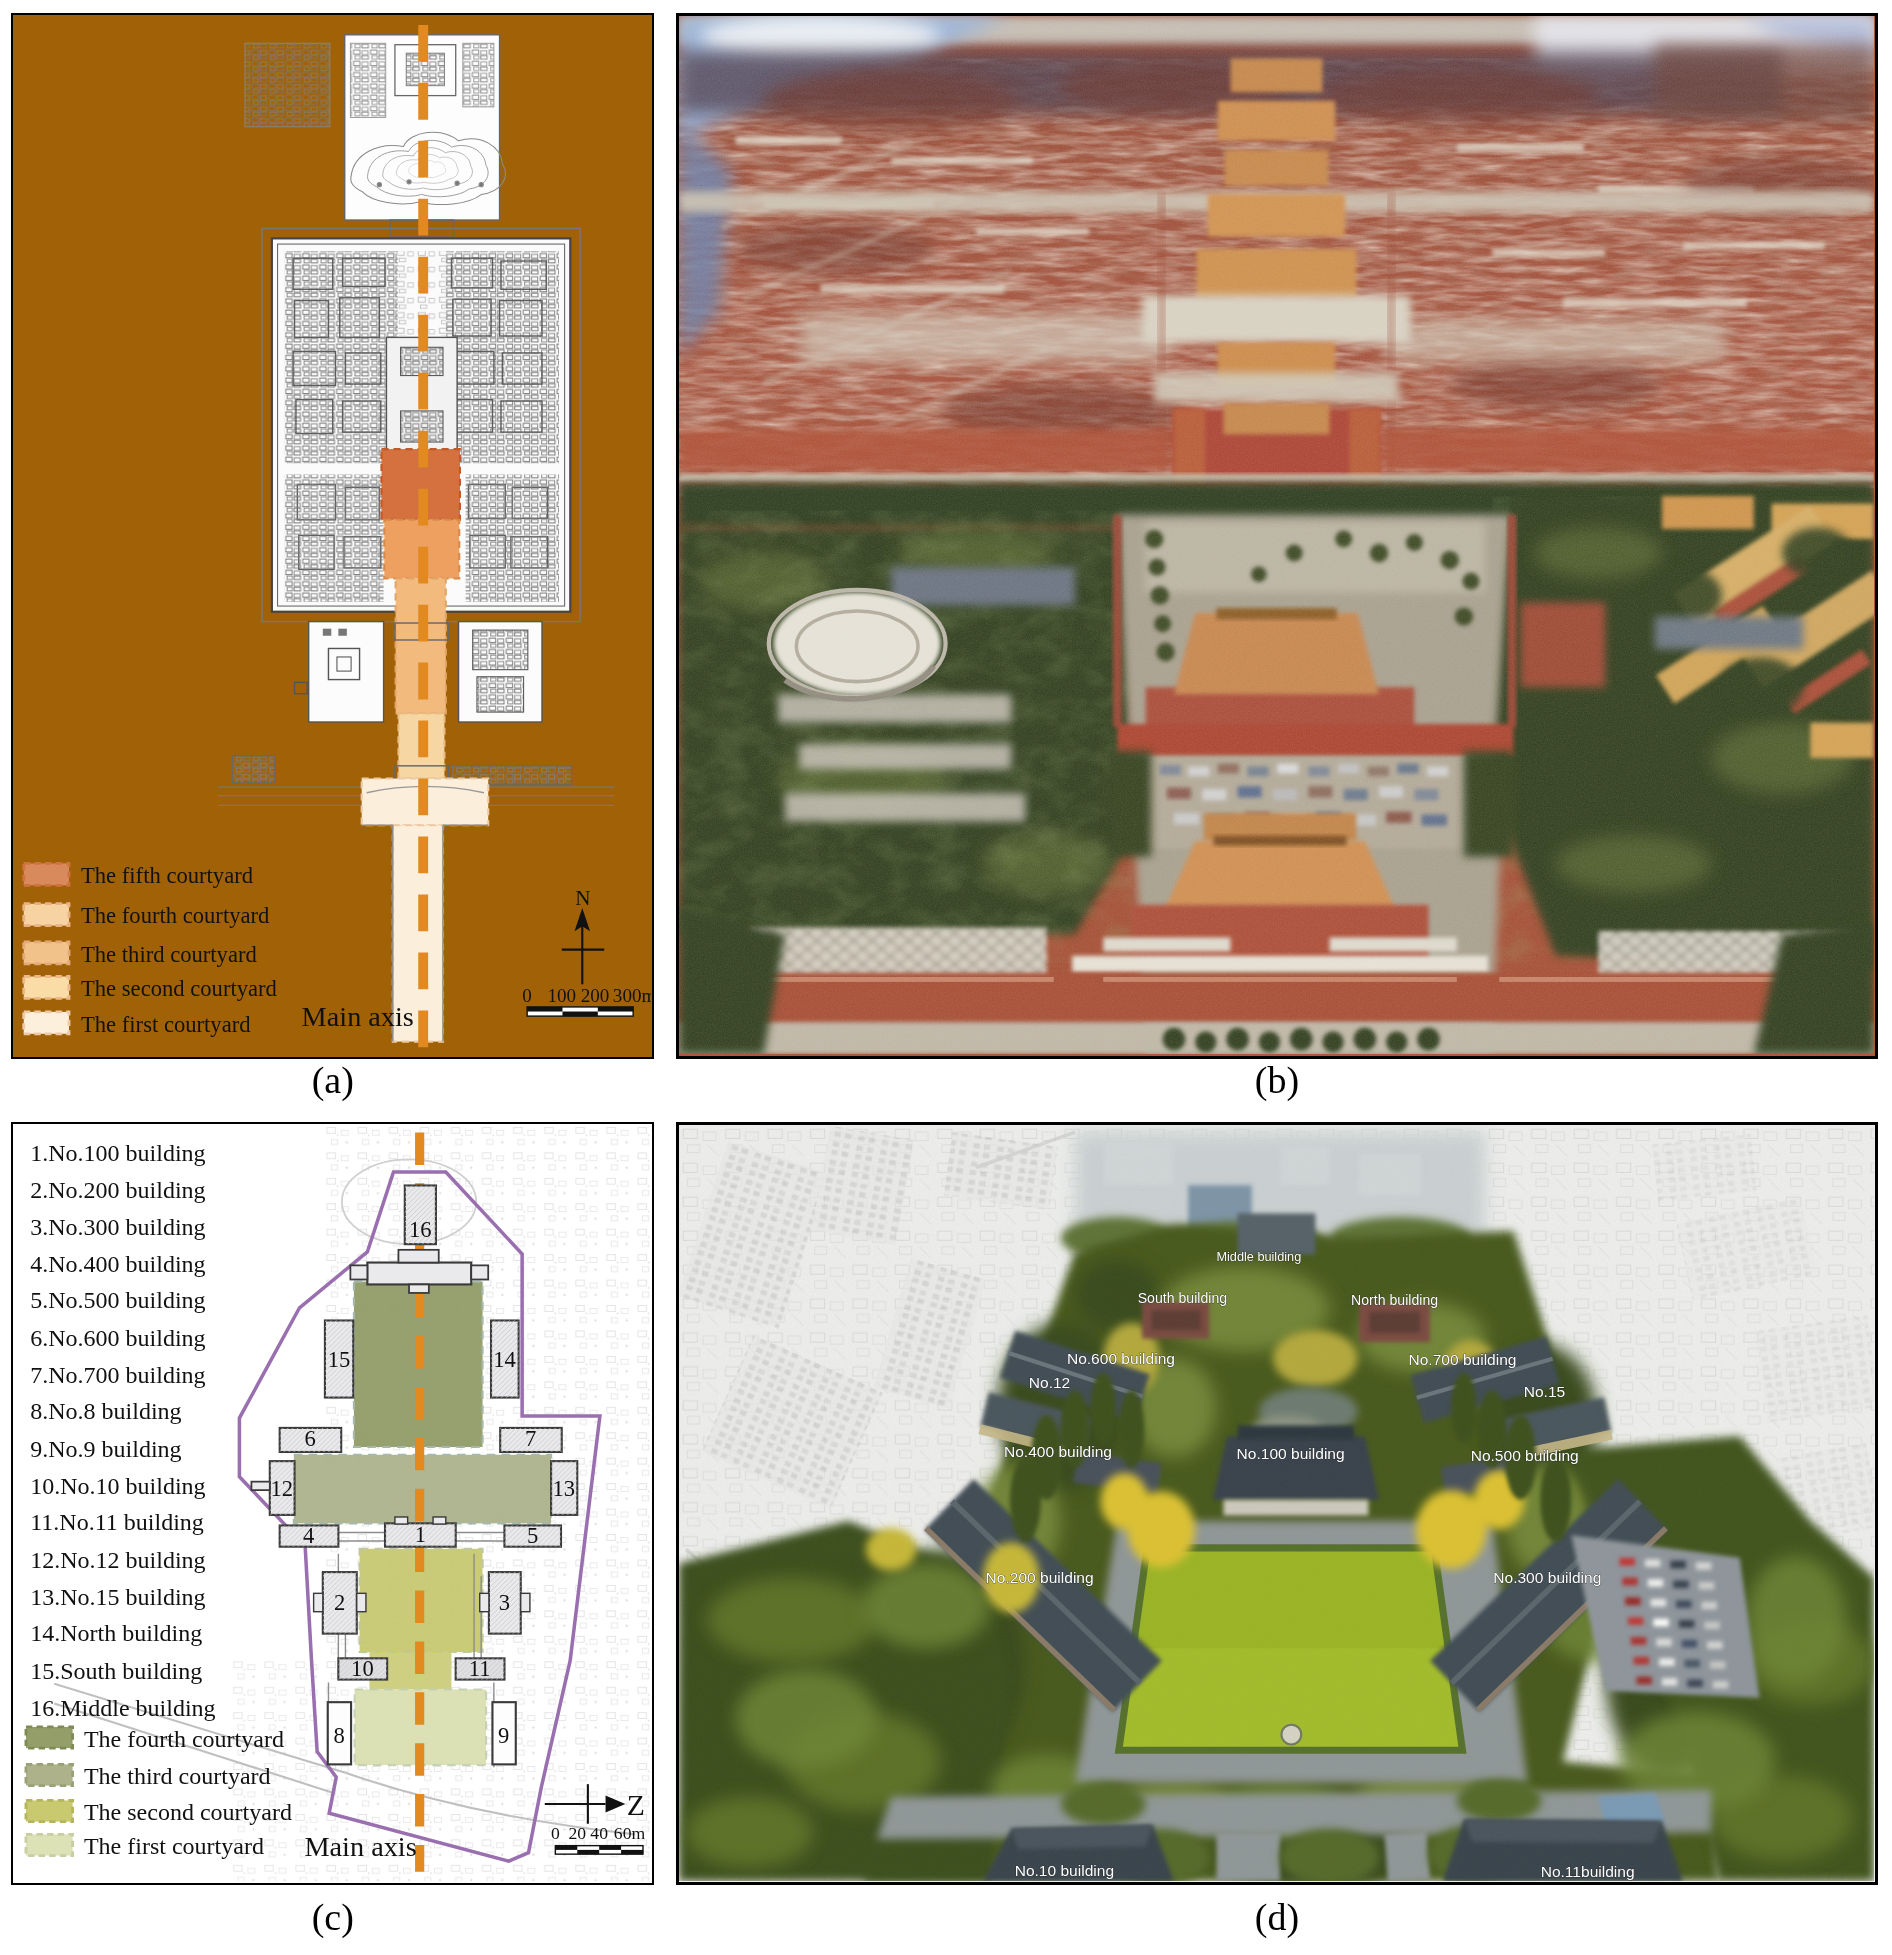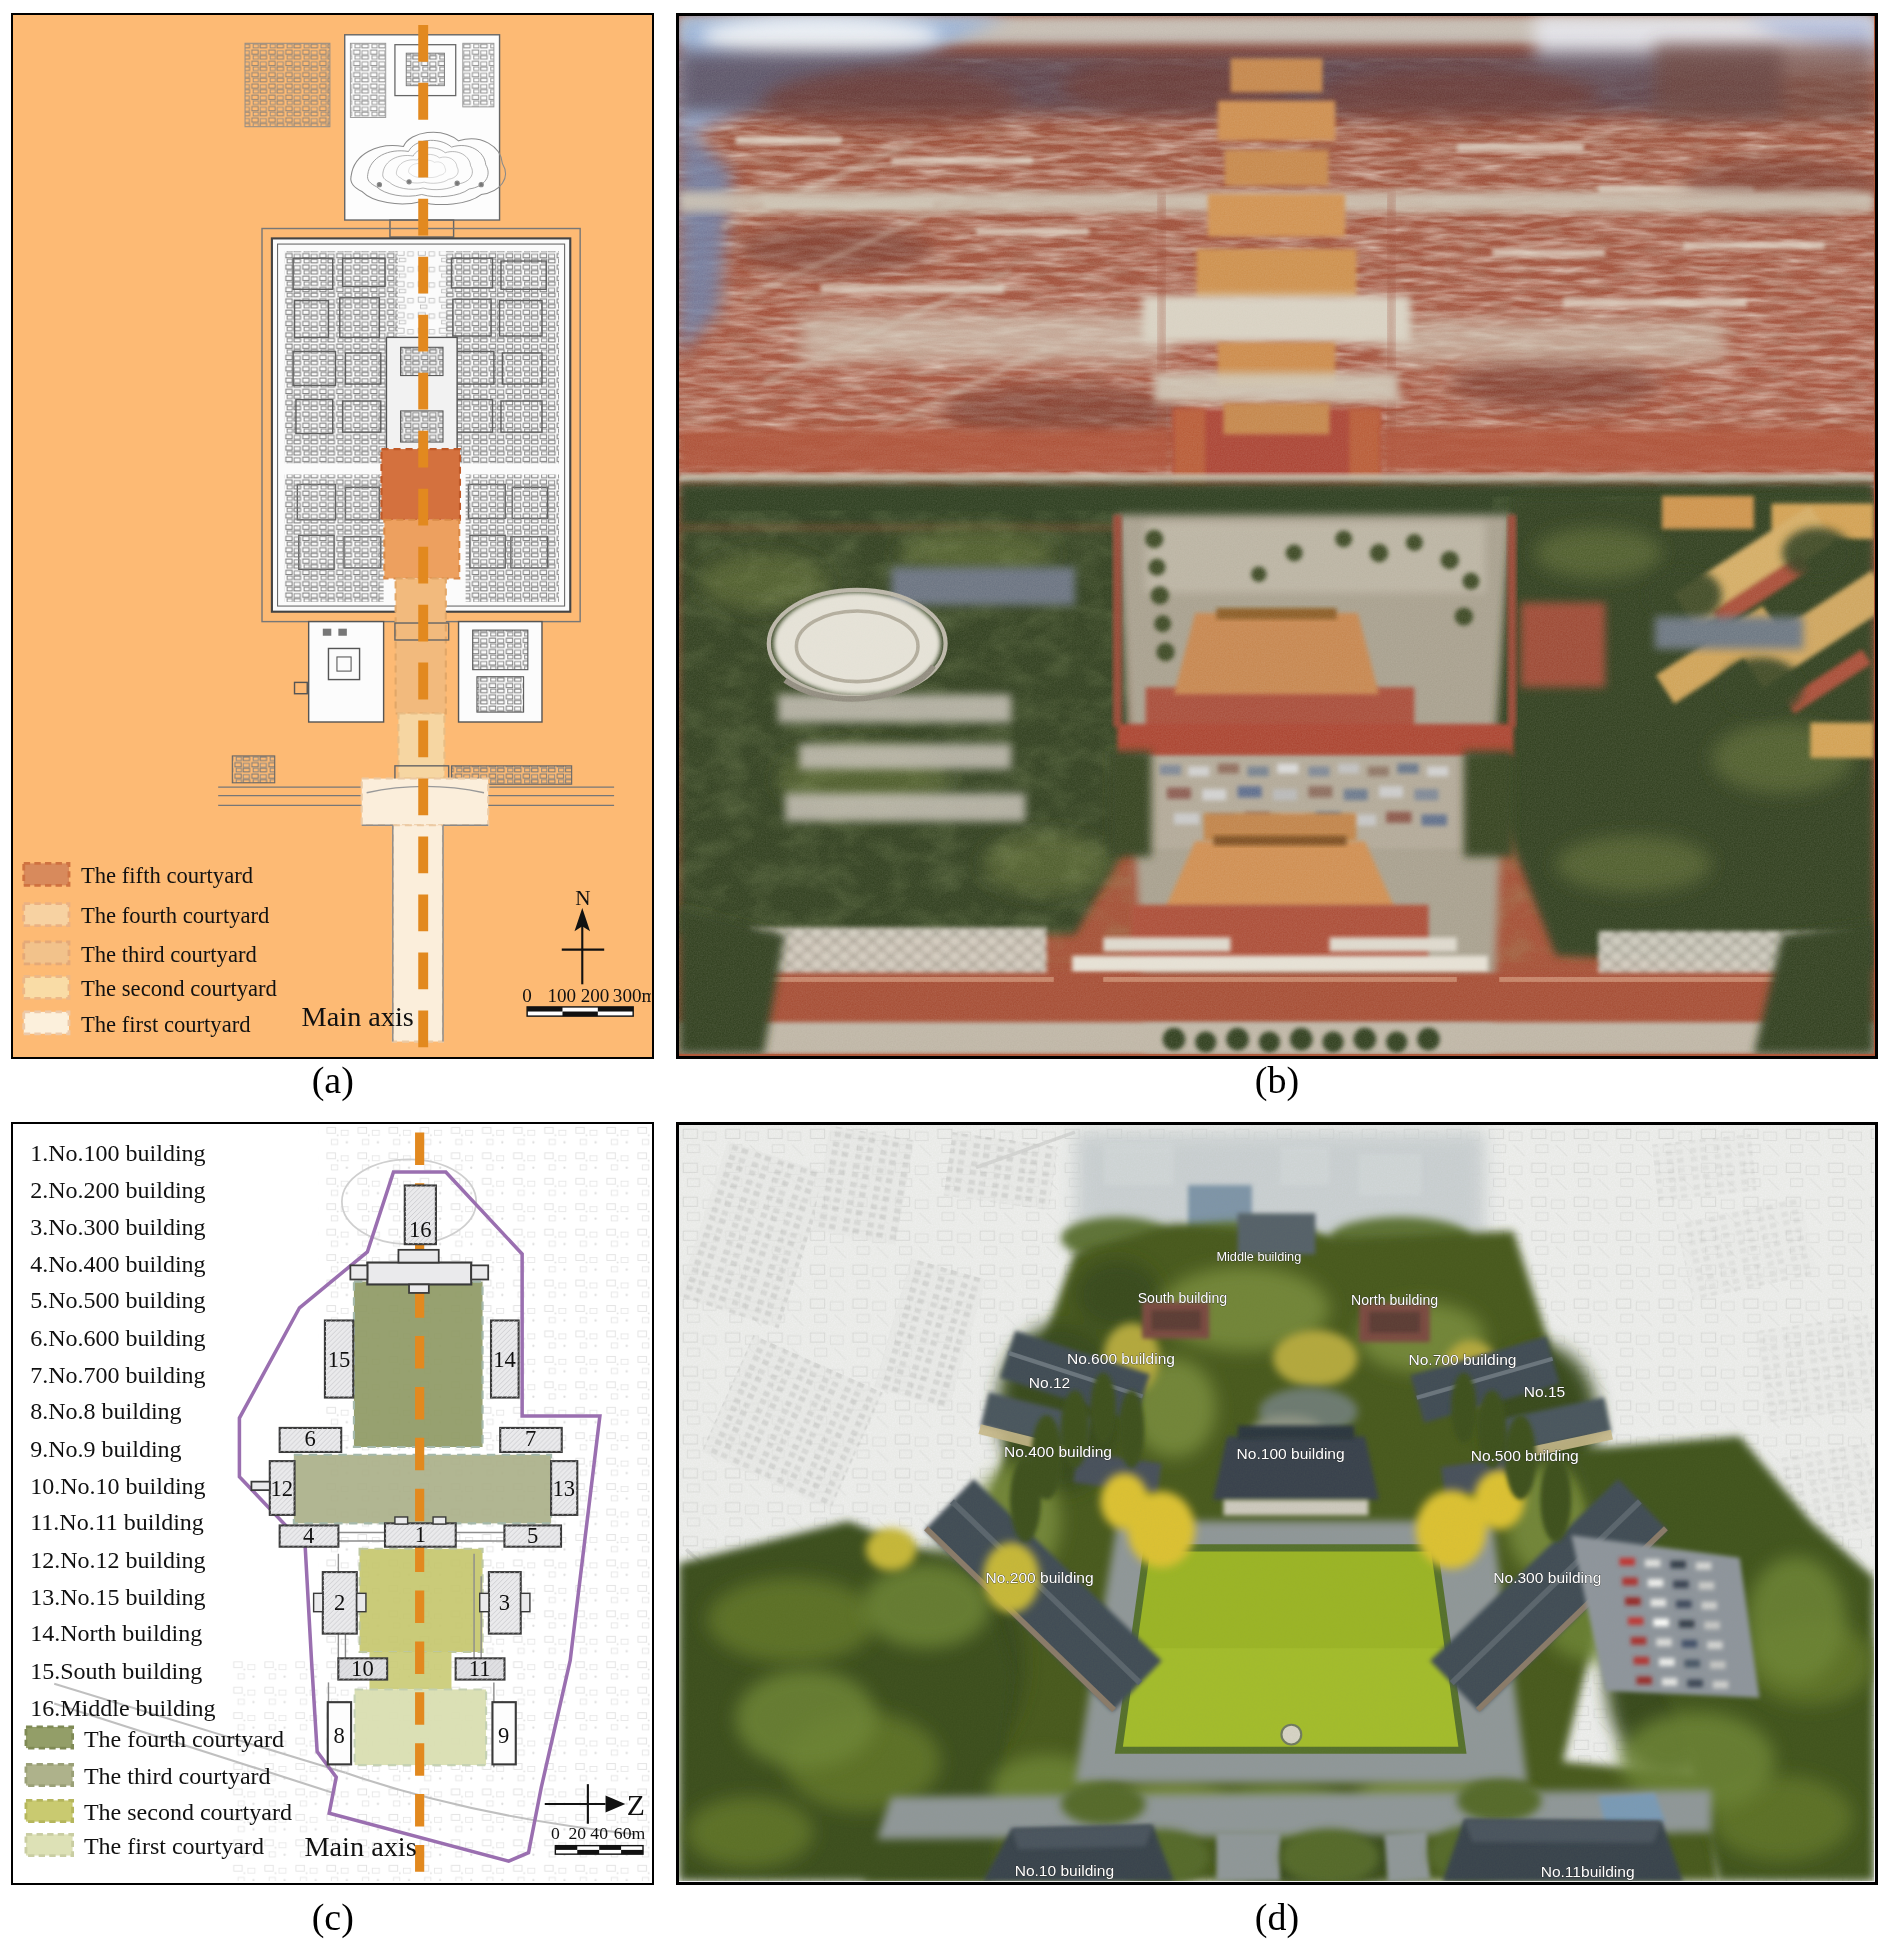--- a/index.html
+++ b/index.html
@@ -3,21 +3,21 @@
 <meta charset="utf-8">
 <style>
 html,body{margin:0;padding:0;background:#ffffff;}
 body{width:1892px;height:1955px;position:relative;font-family:"Liberation Serif",serif;}
 .abs{position:absolute;}
 .cap{position:absolute;font-family:"Liberation Serif",serif;font-size:38px;color:#000;text-align:center;}
 </style>
 </head>
 <body>
 
-<div class="abs" style="left:11.3px;top:12.7px;width:643px;height:1046px;border:2.8px solid #000;box-sizing:border-box;background:#fdba74;">
+<div class="abs" style="left:11.3px;top:12.7px;width:643px;height:1046px;border:2.8px solid #000;box-sizing:border-box;background:#a16207;">
 <svg width="638" height="1040" viewBox="0 0 902 1471" xmlns="http://www.w3.org/2000/svg">
 <defs>
 <pattern id="plantex" width="24" height="16" patternUnits="userSpaceOnUse">
 <rect x="1.5" y="1.5" width="9" height="6" fill="none" stroke="#787878" stroke-width="1.4"></rect>
 <rect x="13.5" y="2.5" width="8.5" height="5.5" fill="none" stroke="#858585" stroke-width="1.3"></rect>
 <rect x="3.5" y="9.5" width="7.5" height="5" fill="none" stroke="#828282" stroke-width="1.3"></rect>
 <rect x="13.5" y="9.5" width="9" height="5" fill="none" stroke="#787878" stroke-width="1.4"></rect>
 </pattern>
 <pattern id="plantex2" width="30" height="22" patternUnits="userSpaceOnUse">
 <rect x="3" y="3" width="10" height="7" fill="none" stroke="#b0b0b0" stroke-width="1.1"></rect>

